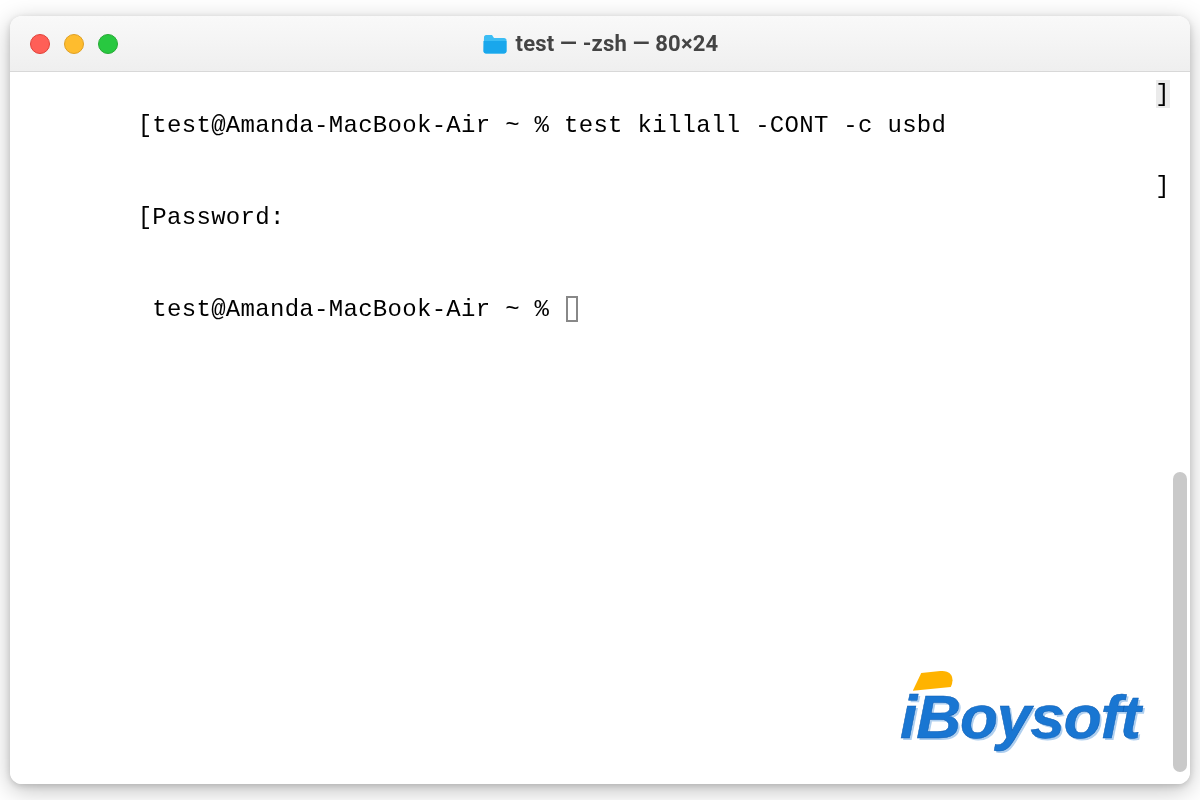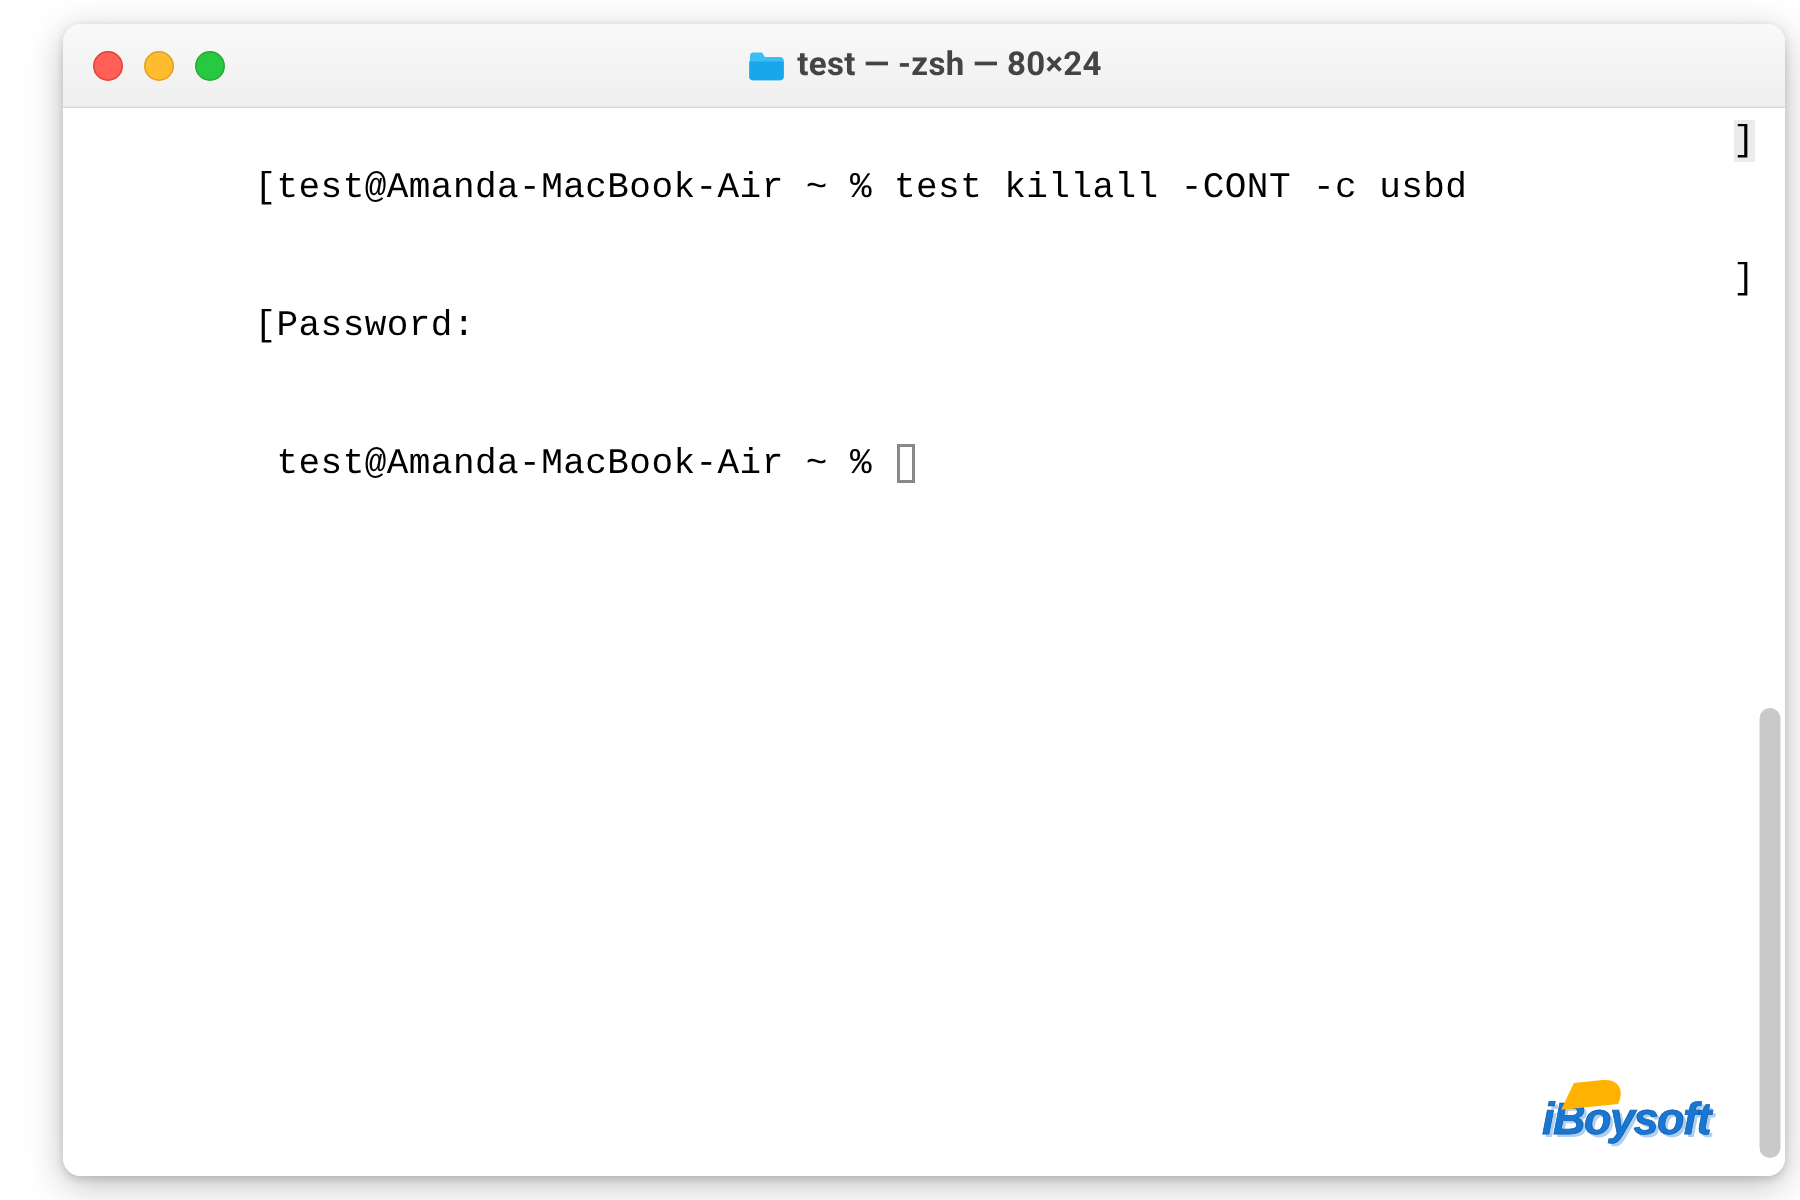--- a/index.html
+++ b/index.html
@@ -22,21 +22,20 @@
       top: 16px;
       left: 10px;
       right: 10px;
       bottom: 16px;
       background: #ffffff;
       border-radius: 12px;
       box-shadow: 0 6px 24px rgba(0,0,0,0.25), 0 2px 6px rgba(0,0,0,0.15);
       overflow: hidden;
       display: flex;
       flex-direction: column;
-      margin-left: 32px;
     }
     
     .titlebar {
       height: 56px;
       background: linear-gradient(to bottom, #f9f9f9, #efefef);
       border-bottom: 1px solid #d8d8d8;
       display: flex;
       align-items: center;
       position: relative;
       flex-shrink: 0;
@@ -162,24 +161,24 @@
       right: 2px;
       width: 14px;
       background: #c9c9c9;
       border-radius: 7px;
       bottom: 12px;
       height: 300px;
     }
     
     .watermark {
       position: absolute;
-      bottom: 20px;
+      bottom: 32px;
       right: 50px;
       font-family: "Arial Black", "Arial", sans-serif;
-      font-size: 30px;
+      font-size: 62px;
       font-weight: 900;
       font-style: italic;
       color: #1976d2;
       letter-spacing: -1px;
       text-shadow: 2px 2px 0 rgba(25,118,210,0.35);
       text-align: right;
       -webkit-text-stroke: 0.5px #0d5db3;
     }
     .watermark .accent-swoosh {
       position: absolute;

